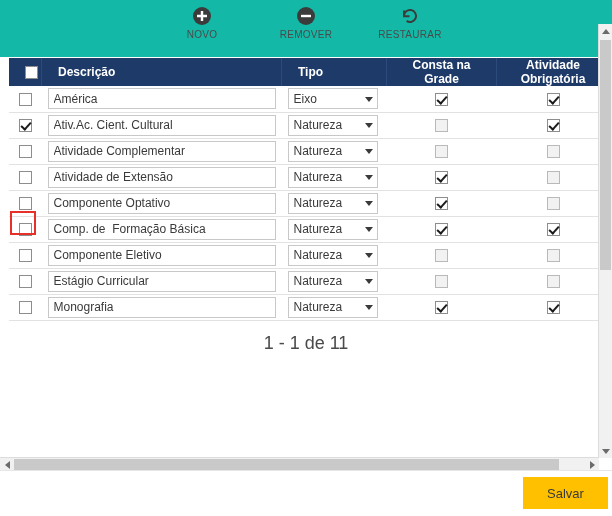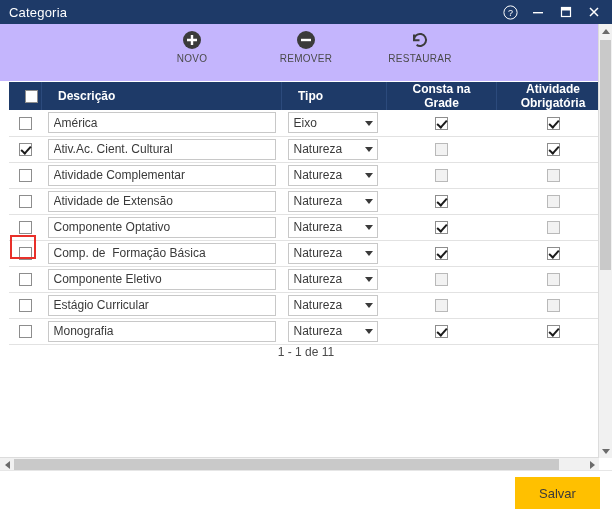--- a/index.html
+++ b/index.html
@@ -55,23 +55,23 @@
     color: #ffffff;
   }
   .win-btn svg { display: block; }
   
   .toolbar {
     height: 52px;
     flex: 0 0 auto;
     display: flex;
     justify-content: center;
     align-items: flex-start;
-    gap: 40px;
+    gap: 30px;
     padding-top: 5px;
-    background: #c4b5fd;
+    background: #14b8a6;
     border-bottom: 1px solid #ffffff;
   }
   .tool {
     width: 74px;
     display: flex;
     flex-direction: column;
     align-items: center;
     gap: 2px;
     cursor: pointer;
   }
@@ -188,22 +188,23 @@
     right: 4px;
     top: 50%;
     margin-top: -2px;
     width: 0; height: 0;
     border-left: 4px solid transparent;
     border-right: 4px solid transparent;
     border-top: 5px solid #3a3a3a;
   }
   .pager {
     text-align: center;
-    font-size: 12px;
+    font-size: 18px;
     color: #4a4a4a;
+    padding-top: 12px;
   }
   
   .vscroll {
     position: absolute;
     right: 0;
     top: 24px;
     width: 13px;
     bottom: 58px;
     background: #f1f1f1;
     border-left: 1px solid #dcdcdc;
@@ -275,21 +276,21 @@
   
   .footer {
     position: absolute;
     left: 0; right: 0; bottom: 0;
     height: 45px;
     background: #ffffff;
     border-top: 1px solid #e6e6e6;
   }
   .btn-salvar {
     position: absolute;
-    right: 12px;
+    right: 4px;
     top: 6px;
     width: 85px;
     height: 32px;
     background: #ffc000;
     color: #3a3a3a;
     border: none;
     font-size: 13px;
     font-family: "Liberation Sans", sans-serif;
     cursor: pointer;
   }
@@ -306,47 +307,20 @@
     border: 2px solid #e8302a;
     box-sizing: border-box;
     pointer-events: none;
   }
 </style>
 </head>
 <body>
 
 <div class="window">
 
-  <div class="titlebar">
-    <div class="title">Categoria</div>
-    <div class="win-btns">
-      <div class="win-btn">
-        <svg width="15" height="15" viewBox="0 0 15 15">
-          <circle cx="7.5" cy="7.5" r="6.6" fill="none" stroke="#ffffff" stroke-width="1"></circle>
-          <text x="7.5" y="11" font-size="9" fill="#ffffff" text-anchor="middle" font-family="Liberation Sans, sans-serif">?</text>
-        </svg>
-      </div>
-      <div class="win-btn">
-        <svg width="14" height="14" viewBox="0 0 14 14">
-          <rect x="2" y="7" width="10" height="1.4" fill="#ffffff"></rect>
-        </svg>
-      </div>
-      <div class="win-btn">
-        <svg width="14" height="14" viewBox="0 0 14 14">
-          <rect x="2.5" y="2.5" width="9" height="9" fill="none" stroke="#ffffff" stroke-width="1.2"></rect>
-          <rect x="2.5" y="2.5" width="9" height="3" fill="#ffffff"></rect>
-        </svg>
-      </div>
-      <div class="win-btn">
-        <svg width="14" height="14" viewBox="0 0 14 14">
-          <path d="M3 3 L11 11 M11 3 L3 11" stroke="#ffffff" stroke-width="1.5" fill="none"></path>
-        </svg>
-      </div>
-    </div>
-  </div>
 
   <div class="toolbar">
     <div class="tool">
       <span class="ticon">
         <svg width="20" height="20" viewBox="0 0 20 20">
           <circle cx="10" cy="10" r="9" fill="#3b3b3b"></circle>
           <path d="M10 5 L10 15 M5 10 L15 10" stroke="#ffffff" stroke-width="2.4"></path>
         </svg>
       </span>
       <span class="tlabel">NOVO</span>

